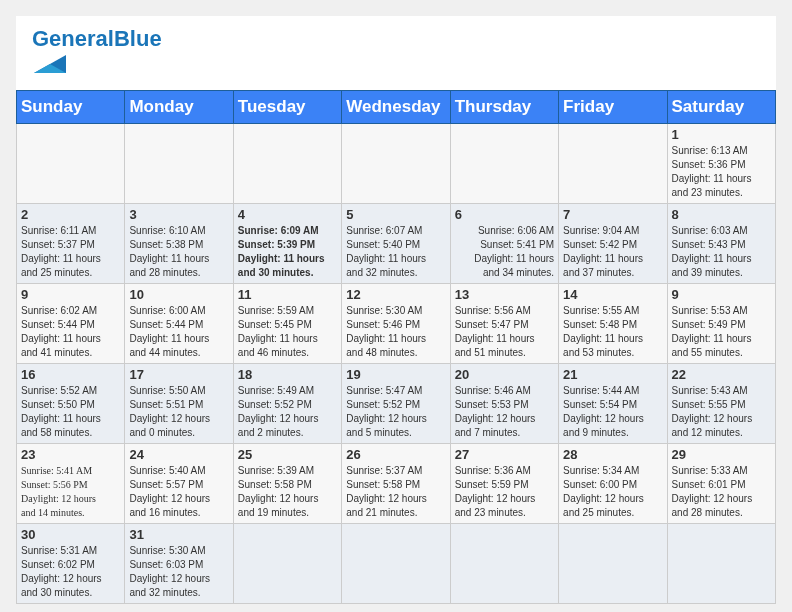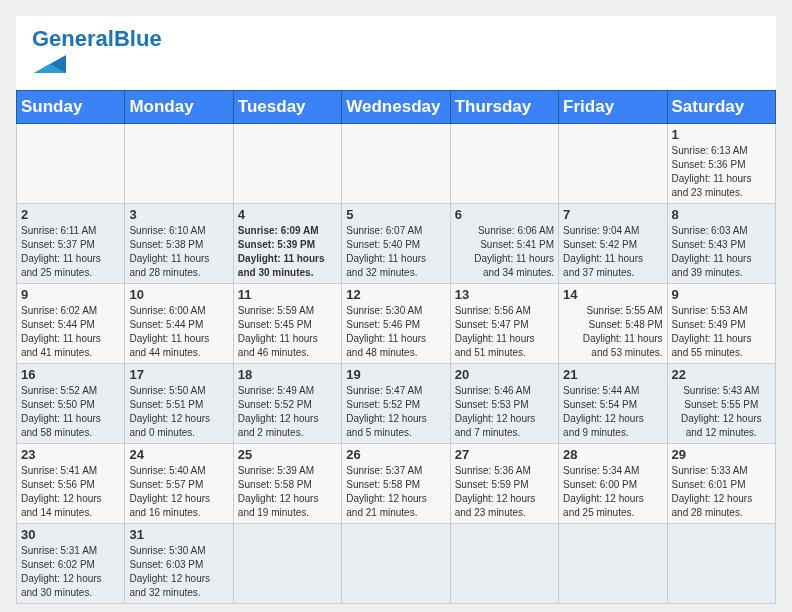--- a/index.html
+++ b/index.html
@@ -230,21 +230,21 @@
           </td>
           <td>
             <span class="day-number">13</span>
             <div class="day-info" style="white-space: pre-line;">Sunrise: 5:56 AM
 Sunset: 5:47 PM
 Daylight: 11 hours
 and 51 minutes.</div>
           </td>
           <td>
             <span class="day-number">14</span>
-            <div class="day-info" style="white-space: pre-line; text-align: right;">Sunrise: 5:55 AM
+            <div class="day-info" style="white-space: pre-line;">Sunrise: 5:55 AM
 Sunset: 5:48 PM
 Daylight: 11 hours
 and 53 minutes.</div>
           </td>
           <td>
             <span class="day-number">9</span>
             <div class="day-info" style="white-space: pre-line;">Sunrise: 5:53 AM
 Sunset: 5:49 PM
 Daylight: 11 hours
 and 55 minutes.</div>
@@ -288,30 +288,30 @@
           </td>
           <td>
             <span class="day-number">21</span>
             <div class="day-info" style="white-space: pre-line;">Sunrise: 5:44 AM
 Sunset: 5:54 PM
 Daylight: 12 hours
 and 9 minutes.</div>
           </td>
           <td>
             <span class="day-number">22</span>
-            <div class="day-info" style="white-space: pre-line; text-align: center;">Sunrise: 5:43 AM
+            <div class="day-info" style="white-space: pre-line;">Sunrise: 5:43 AM
 Sunset: 5:55 PM
 Daylight: 12 hours
 and 12 minutes.</div>
           </td>
         </tr>
         <tr>
           <td>
             <span class="day-number">23</span>
-            <div class="day-info" style="white-space: pre-line;">Sunrise: 5:41 AM
+            <div class="day-info" style="white-space: pre-line; font-family: Liberation Serif, serif;">Sunrise: 5:41 AM
 Sunset: 5:56 PM
 Daylight: 12 hours
 and 14 minutes.</div>
           </td>
           <td>
             <span class="day-number">24</span>
             <div class="day-info" style="white-space: pre-line;">Sunrise: 5:40 AM
 Sunset: 5:57 PM
 Daylight: 12 hours
 and 16 minutes.</div>

